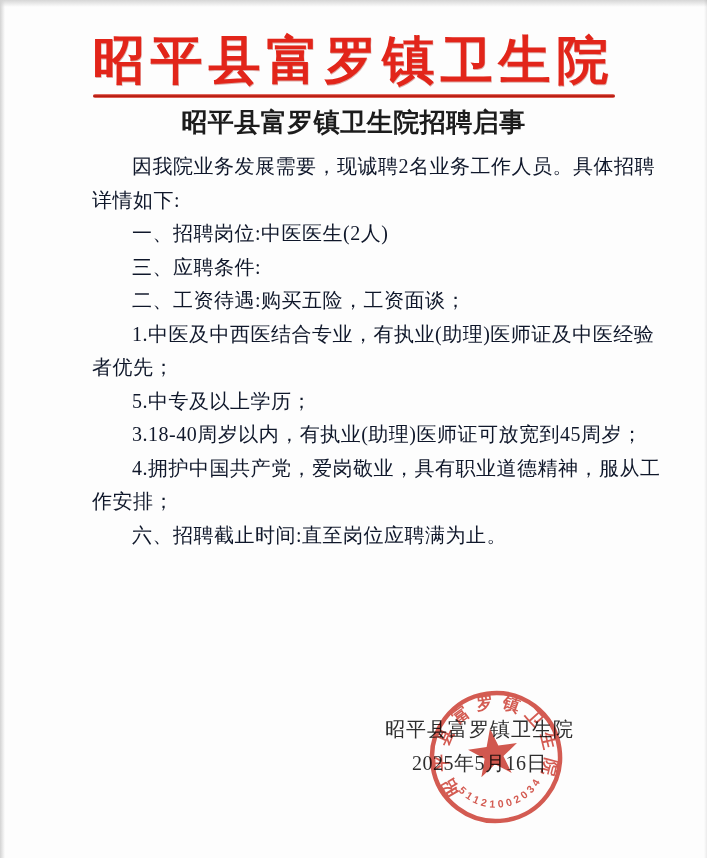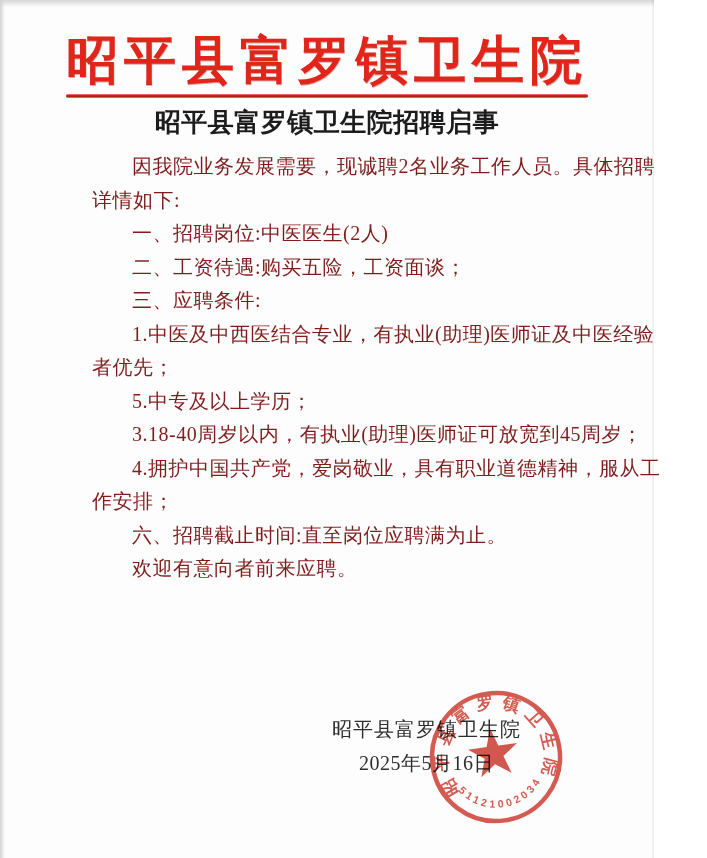--- a/index.html
+++ b/index.html
@@ -4,21 +4,21 @@
 <style>
   html, body { margin: 0; padding: 0; }
   body {
     width: 707px; height: 858px;
     background: #ffffff;
     font-family: "Liberation Serif", "DejaVu Serif", serif;
     overflow: hidden;
   }
   .page {
     position: relative;
-    width: 654px; height: 858px;
+    width: 707px; height: 858px;
     background: #fdfdfd;
     color: #303030;
   }
   
   .edge-top {
     position: absolute; top: 0; left: 0; right: 0; height: 7px;
     background: linear-gradient(#d6d6d6, rgba(255,255,255,0));
     pointer-events: none;
   }
   .edge-left {
@@ -63,21 +63,21 @@
     letter-spacing: 0.5px;
     white-space: nowrap;
   }
 
   .body-text {
     position: absolute;
     top: 150px; left: 92px;
     width: 530px;
     font-size: 20px;
     letter-spacing: 0.5px;
-    color: #7f1d1d;
+    color: #0f172a;
   }
   .line {
     height: 33.5px;
     line-height: 33.5px;
     white-space: nowrap;
   }
   .line.indent { padding-left: 40px; }
 
   .signature-block {
     position: absolute;
@@ -132,30 +132,29 @@
   <div class="edge-right"></div>
 
   <h1 class="header-title">昭平县富罗镇卫生院</h1>
   <div class="title-underline"></div>
   <h2 class="notice-title">昭平县富罗镇卫生院招聘启事</h2>
 
   <div class="body-text">
     <div class="line indent">因我院业务发展需要，现诚聘2名业务工作人员。具体招聘</div>
     <div class="line">详情如下:</div>
     <div class="line indent">一、招聘岗位:中医医生(2人)</div>
+    <div class="line indent">三、应聘条件:</div>
     <div class="line indent">二、工资待遇:购买五险，工资面谈；</div>
-    <div class="line indent">三、应聘条件:</div>
     <div class="line indent">1.中医及中西医结合专业，有执业(助理)医师证及中医经验</div>
     <div class="line">者优先；</div>
     <div class="line indent">5.中专及以上学历；</div>
     <div class="line indent">3.18-40周岁以内，有执业(助理)医师证可放宽到45周岁；</div>
     <div class="line indent">4.拥护中国共产党，爱岗敬业，具有职业道德精神，服从工</div>
     <div class="line">作安排；</div>
     <div class="line indent">六、招聘截止时间:直至岗位应聘满为止。</div>
-    <div class="line indent">欢迎有意向者前来应聘。</div>
   </div>
 
   <div class="signature-block">
     <div class="signature-line">昭平县富罗镇卫生院</div>
     <div class="date-line">2025年5月16日</div>
   </div>
 
   <div class="stamp">
     <svg viewBox="0 0 160 160" xmlns="http://www.w3.org/2000/svg">
       <defs>

